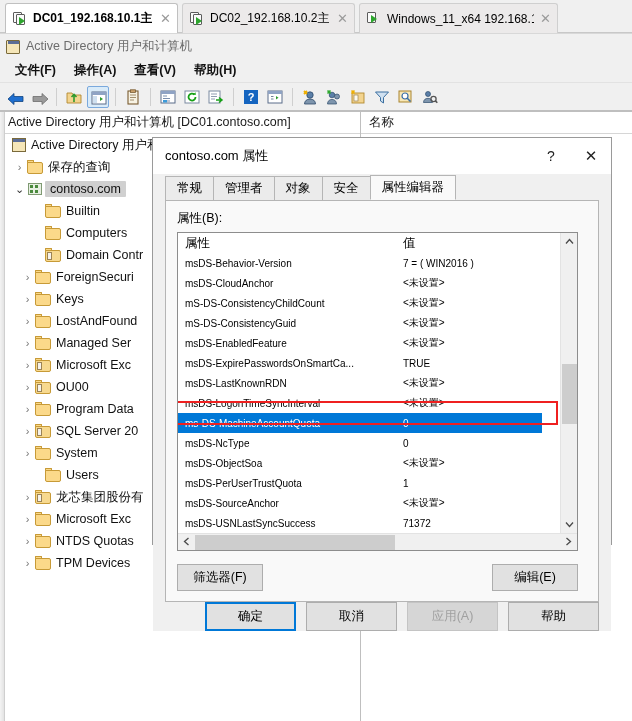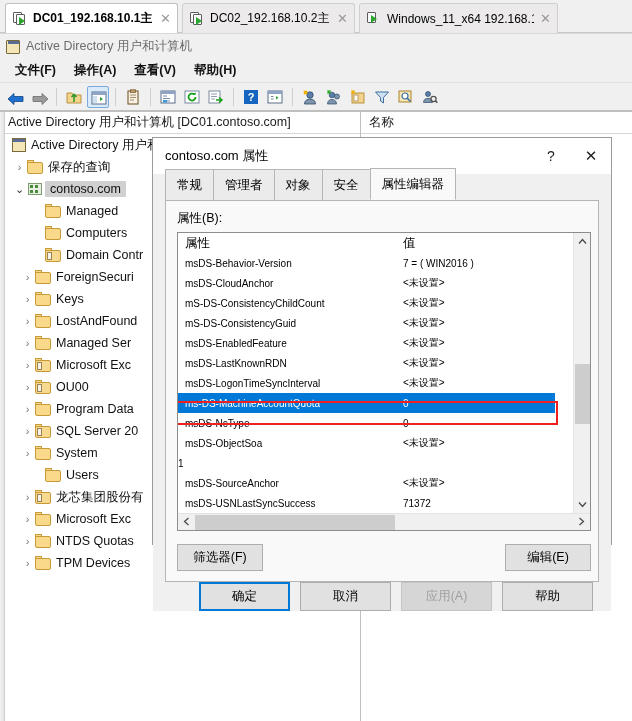--- a/index.html
+++ b/index.html
@@ -185,34 +185,34 @@
     flex: 1; background: #f0f0f0;
     padding: 0 12px;
     display: flex; flex-direction: column;
   }
   .tabs {
     display: flex; align-items: flex-end; height: 25px;
     border-bottom: 1px solid #b5b5b5;
     margin-top: 2px;
   }
   .tab {
-    height: 24px; padding: 15px 11px; display: flex; align-items: center;
+    height: 24px; padding: 8px 11px; display: flex; align-items: center;
     font-size: 12.5px; background: #ebebeb;
     border: 1px solid #b5b5b5; border-bottom: none;
     margin-right: -1px;
     color: #000;
   }
   .tab.active {
     background: #f9f9f9; height: 25px; border-bottom: 1px solid #f9f9f9;
     position: relative; z-index: 2;
   }
   .tabpanel {
     flex: 1; background: #f9f9f9;
     border: 1px solid #b5b5b5; border-top: none;
-    padding: 9px 7px 10px 11px;
+    padding: 9px 20px 10px 11px;
     display: flex; flex-direction: column;
   }
   .fieldlabel { font-size: 12.5px; margin-bottom: 5px; }
   .listbox {
     flex: 1; background: #fff; border: 1px solid #8d8d8d;
     display: flex; flex-direction: column; position: relative;
     overflow: hidden;
     min-height: 0;
   }
   .lb-inner { display: flex; flex: 1; min-height: 0; gap: 18px; }
@@ -261,21 +261,21 @@
   .btn {
     min-width: 86px; height: 27px; background: #e1e1e1;
     border: 1px solid #adadad; font-size: 12.5px; color: #000;
     display: flex; align-items: center; justify-content: center;
     font-family: "Liberation Sans", "DejaVu Sans", sans-serif;
   }
   .btn.disabled { color: #a0a0a0; background: #d6d6d6; border-color:#c4c4c4;}
   .btn.default { border: 2px solid #0078d7; background: #e1e1e1; }
   .dlg-footer {
     height: 56px; display: flex; align-items: center; justify-content: flex-end;
-    padding-right: 18px; gap: 10px;
+    padding-right: 12px; gap: 10px;
     background: #f0f0f0;
     text-align: center;
   }
   .dlg-footer .btn { min-width: 91px; height: 29px; }
 </style>
 </head>
 <body>
 
 <div id="root">
 
@@ -510,21 +510,21 @@
               </span>
             <span class="tlabel">contoso.com</span>
           </div>
 
           <div class="trow" style="padding-left:24px">
             <span class="chev"></span>
             <span class="folder">
                 <span class="t"></span>
                 <span class="b"></span>
               </span>
-            <span class="tlabel">Managed</span>
+            <span class="tlabel">Builtin</span>
           </div>
           <div class="trow" style="padding-left:24px">
             <span class="chev"></span>
             <span class="folder">
                 <span class="t"></span>
                 <span class="b"></span>
               </span>
             <span class="tlabel">Computers</span>
           </div>
           <div class="trow" style="padding-left:24px">
@@ -708,40 +708,45 @@
               </div>
               <div class="lrow">
                 <div class="c1">mS-DS-ConsistencyGuid</div>
                 <div class="c2">&lt;未设置&gt;</div>
               </div>
               <div class="lrow">
                 <div class="c1">msDS-EnabledFeature</div>
                 <div class="c2">&lt;未设置&gt;</div>
               </div>
               <div class="lrow">
+                <div class="c1">msDS-ExpirePasswordsOnSmartCa...</div>
+                <div class="c2">TRUE</div>
+              </div>
+              <div class="lrow">
                 <div class="c1">msDS-LastKnownRDN</div>
                 <div class="c2">&lt;未设置&gt;</div>
               </div>
               <div class="lrow">
                 <div class="c1">msDS-LogonTimeSyncInterval</div>
                 <div class="c2">&lt;未设置&gt;</div>
               </div>
               <div class="lrow sel">
                 <div class="c1">ms-DS-MachineAccountQuota</div>
                 <div class="c2">0</div>
               </div>
               <div class="lrow">
                 <div class="c1">msDS-NcType</div>
                 <div class="c2">0</div>
               </div>
               <div class="lrow">
                 <div class="c1">msDS-ObjectSoa</div>
                 <div class="c2">&lt;未设置&gt;</div>
               </div>
               <div class="lrow">
+                <div class="c1">msDS-PerUserTrustQuota</div>
                 <div class="c2">1</div>
               </div>
               <div class="lrow">
                 <div class="c1">msDS-SourceAnchor</div>
                 <div class="c2">&lt;未设置&gt;</div>
               </div>
               <div class="lrow">
                 <div class="c1">msDS-USNLastSyncSuccess</div>
                 <div class="c2">71372</div>
               </div>

